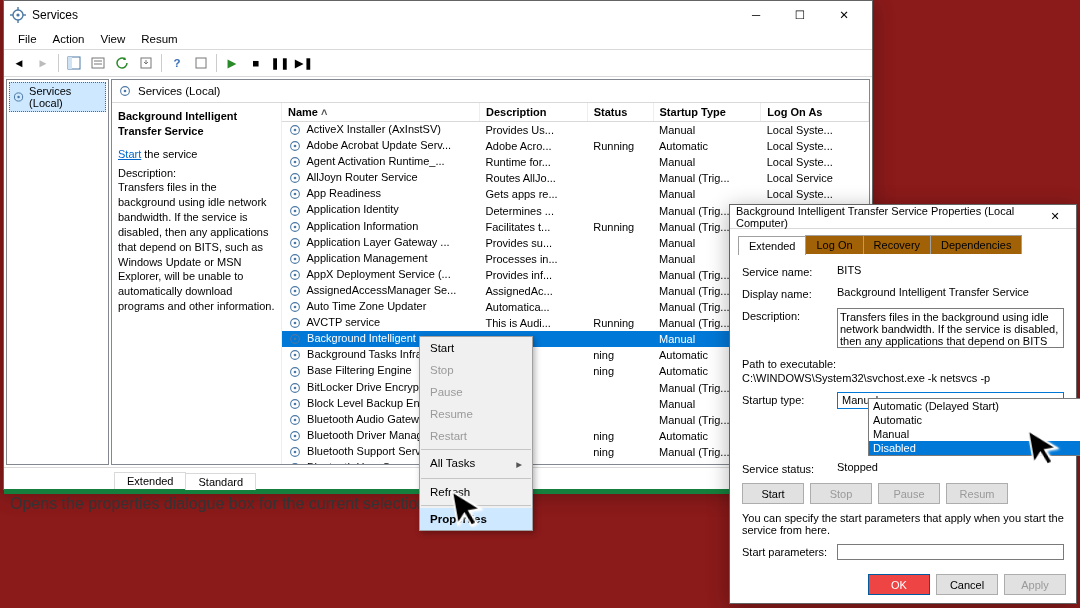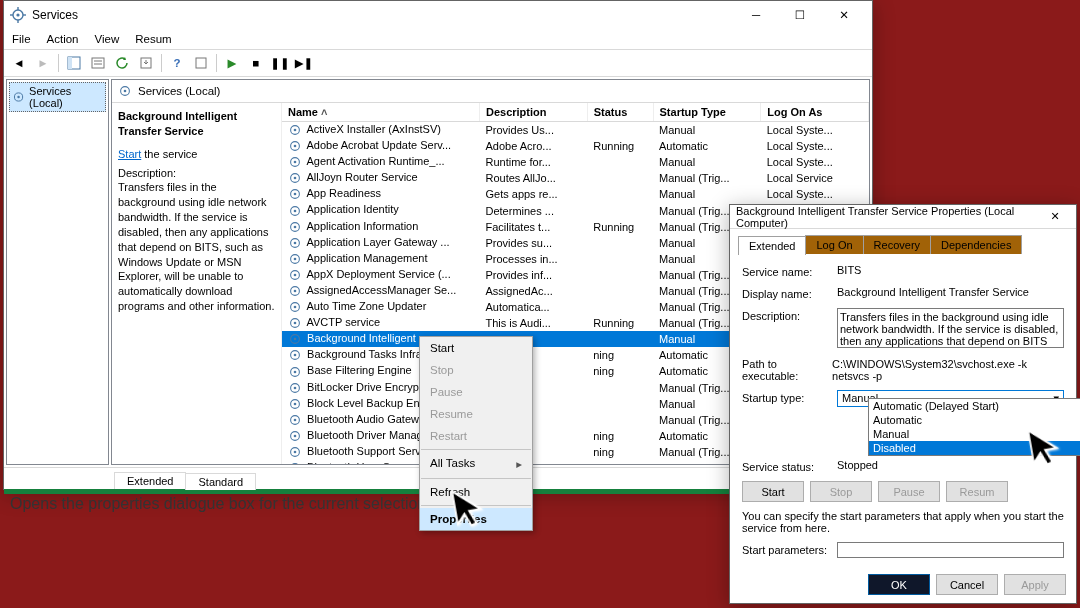--- a/index.html
+++ b/index.html
@@ -4,21 +4,21 @@
 <style>
   * { box-sizing: border-box; font-family: "Segoe UI", Tahoma, sans-serif; }
   body { margin:0; width:1080px; height:608px; background:#8b1a1a; position:relative; overflow:hidden; font-size:11.5px; color:#000; }
   .window { position:absolute; background:#fff; border:1px solid #646464; box-shadow:0 4px 20px rgba(0,0,0,.3); }
   
   .svc-win { left:3px; top:0; width:870px; height:490px; }
   .titlebar { height:28px; display:flex; align-items:center; padding:0 6px; background:#fff; }
   .titlebar .ticon { width:16px; height:16px; margin-right:6px; }
   .titlebar .ttl { flex:1; font-size:12px; }
   .titlebar .wbtn { width:44px; height:28px; display:flex; align-items:center; justify-content:center; }
-  .menubar { display:flex; padding:2px 0; border-bottom:1px solid #d9d9d9; }
+  .menubar { display:flex; padding:2px 6px; border-bottom:1px solid #d9d9d9; }
   .menubar span { padding:2px 8px; }
   .toolbar { display:flex; align-items:center; padding:2px 4px; border-bottom:1px solid #d9d9d9; gap:2px; }
   .tb-btn { width:22px; height:22px; display:flex; align-items:center; justify-content:center; border:1px solid transparent; }
   .tb-btn.sep { width:1px; height:18px; background:#ccc; margin:0 2px; border:none; }
   .body { display:flex; height:calc(100% - 28px - 24px - 28px - 18px); }
   .treepane { width:103px; border:1px solid #828790; margin:2px; padding:2px; background:#fff; }
   .tree-item { display:flex; align-items:center; gap:4px; padding:2px; }
   .tree-item.sel { background:#cde8ff; border:1px dotted #646464; }
   .mainpane { flex:1; border:1px solid #828790; margin:2px 2px 2px 0; display:flex; flex-direction:column; background:#fff; }
   .mainhead { background:#fff; padding:4px 6px; border-bottom:1px solid #d9d9d9; display:flex; align-items:center; gap:6px; }
@@ -59,21 +59,21 @@
   .prop .frow { display:flex; margin-bottom:8px; align-items:flex-start; }
   .prop .flabel { width:95px; padding-top:2px; }
   .prop .fval { flex:1; }
   .prop textarea { width:100%; height:40px; font:inherit; resize:none; border:1px solid #7a7a7a; }
   .prop .dropdown { position:absolute; left:138px; top:193px; width:215px; border:1px solid #7a7a7a; background:#fff; z-index:60; }
   .prop .dropdown div { padding:1px 4px; font-size:11px; }
   .prop .dropdown div.sel { background:#0078d7; color:#fff; }
   .prop .btnrow { display:flex; gap:6px; margin:6px 0; }
   .prop .btn { width:62px; height:21px; border:1px solid #adadad; background:#e1e1e1; display:flex; align-items:center; justify-content:center; }
   .prop .btn.dis { color:#9a9a9a; }
-  .prop .btn.primary { background:#0f172a; color:#fff; border-color:#005a9e; }
+  .prop .btn.primary { background:#ef4444; color:#fff; border-color:#005a9e; }
   .prop .dlg-btns { position:absolute; right:10px; bottom:8px; display:flex; gap:6px; }
   .cursor { position:absolute; width:44px; height:44px; transform:rotate(-10deg) scaleX(.9); z-index:70; }
   .cursor svg { filter:drop-shadow(1px 1px 1px #fff); }
   .watermark { position:absolute; right:8px; bottom:4px; color:rgba(255,255,255,.5); font-size:16px; font-weight:bold; letter-spacing:1px; z-index:1; }
   input[type=text] { font:inherit; }
 </style>
 </head>
 <body>
 
 <div class="window svc-win">
@@ -444,21 +444,21 @@
         <div class="fval">BITS</div>
       </div>
     <div class="frow">
         <div class="flabel">Display name:</div>
         <div class="fval">Background Intelligent Transfer Service</div>
       </div>
     <div class="frow">
         <div class="flabel">Description:</div>
         <div class="fval"><textarea readonly="" style="">Transfers files in the background using idle network bandwidth. If the service is disabled, then any applications that depend on BITS  such as Windows</textarea></div>
       </div>
-    <div class="frow" style="gap:2px">
+    <div class="frow" style="flex-direction:column; gap:2px">
         <div>Path to executable:</div>
         <div>C:\WINDOWS\System32\svchost.exe -k netsvcs -p</div>
       </div>
     <div class="frow" style="margin-top:6px">
         <div class="flabel">Startup type:</div>
         <div class="fval">
           <div style="border:1px solid #0078d7;padding:1px 4px;display:flex;justify-content:space-between;background:#fff">
             <span>Manual</span>
             <span>▾</span>
           </div>

